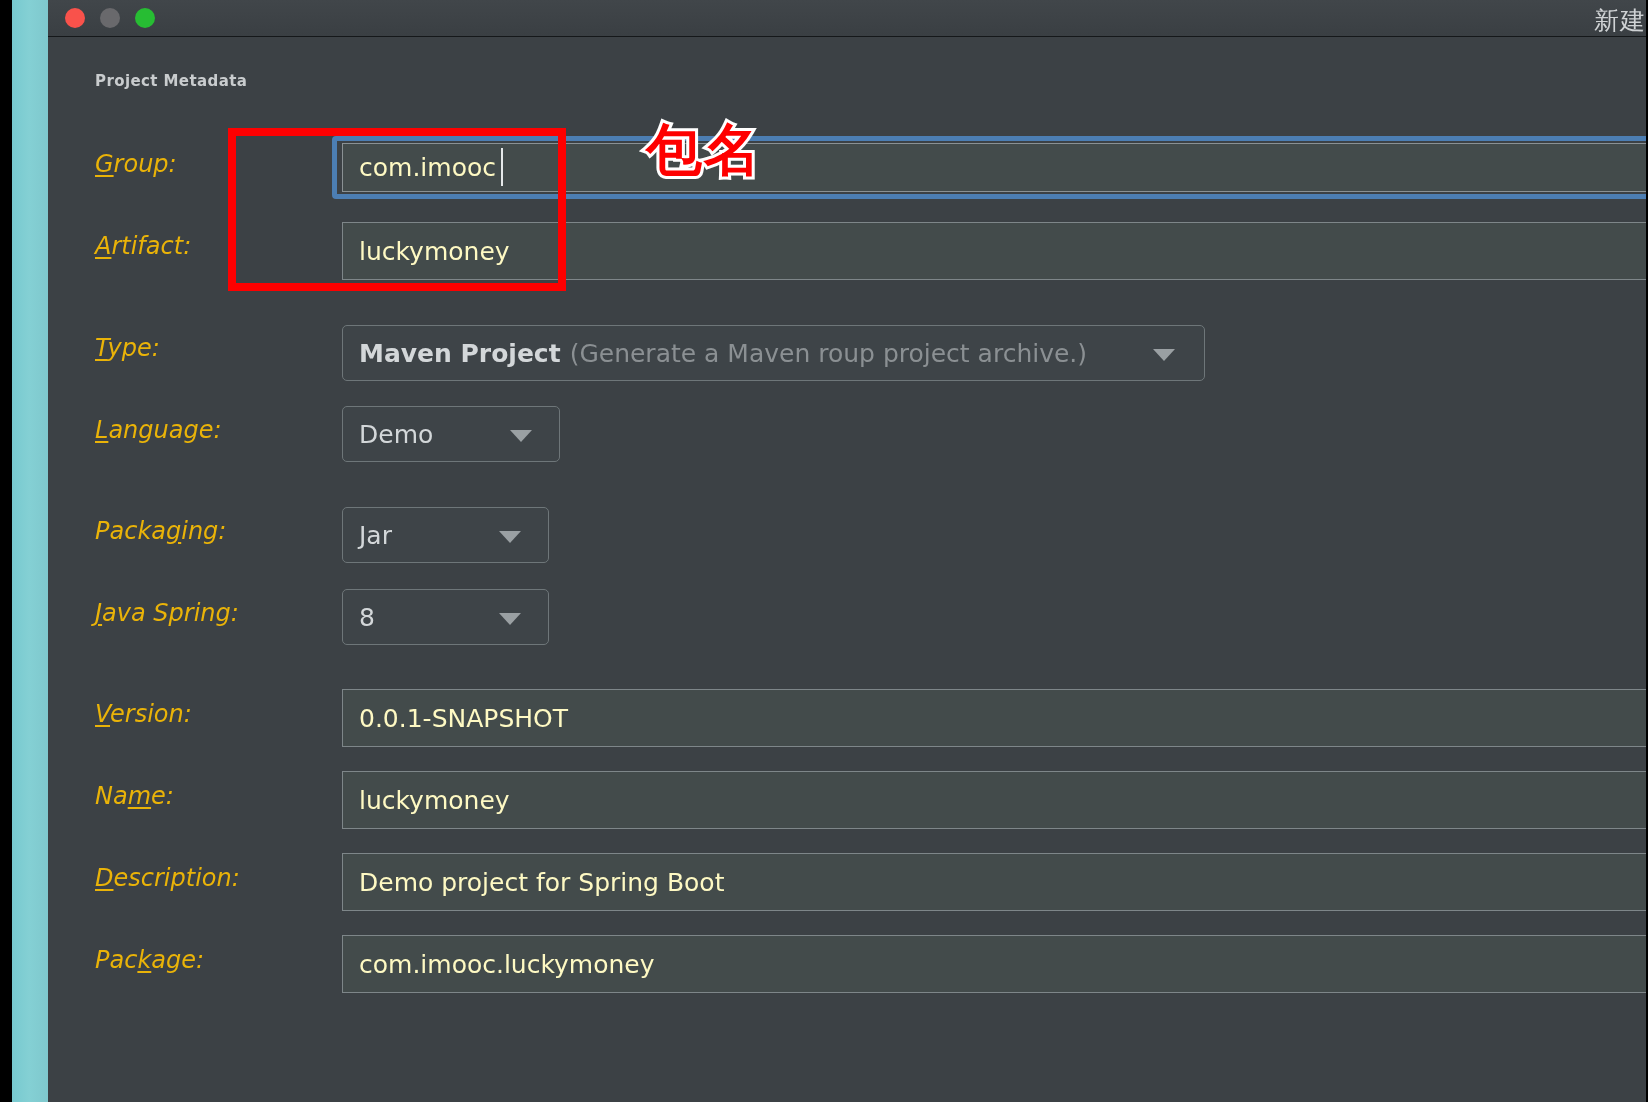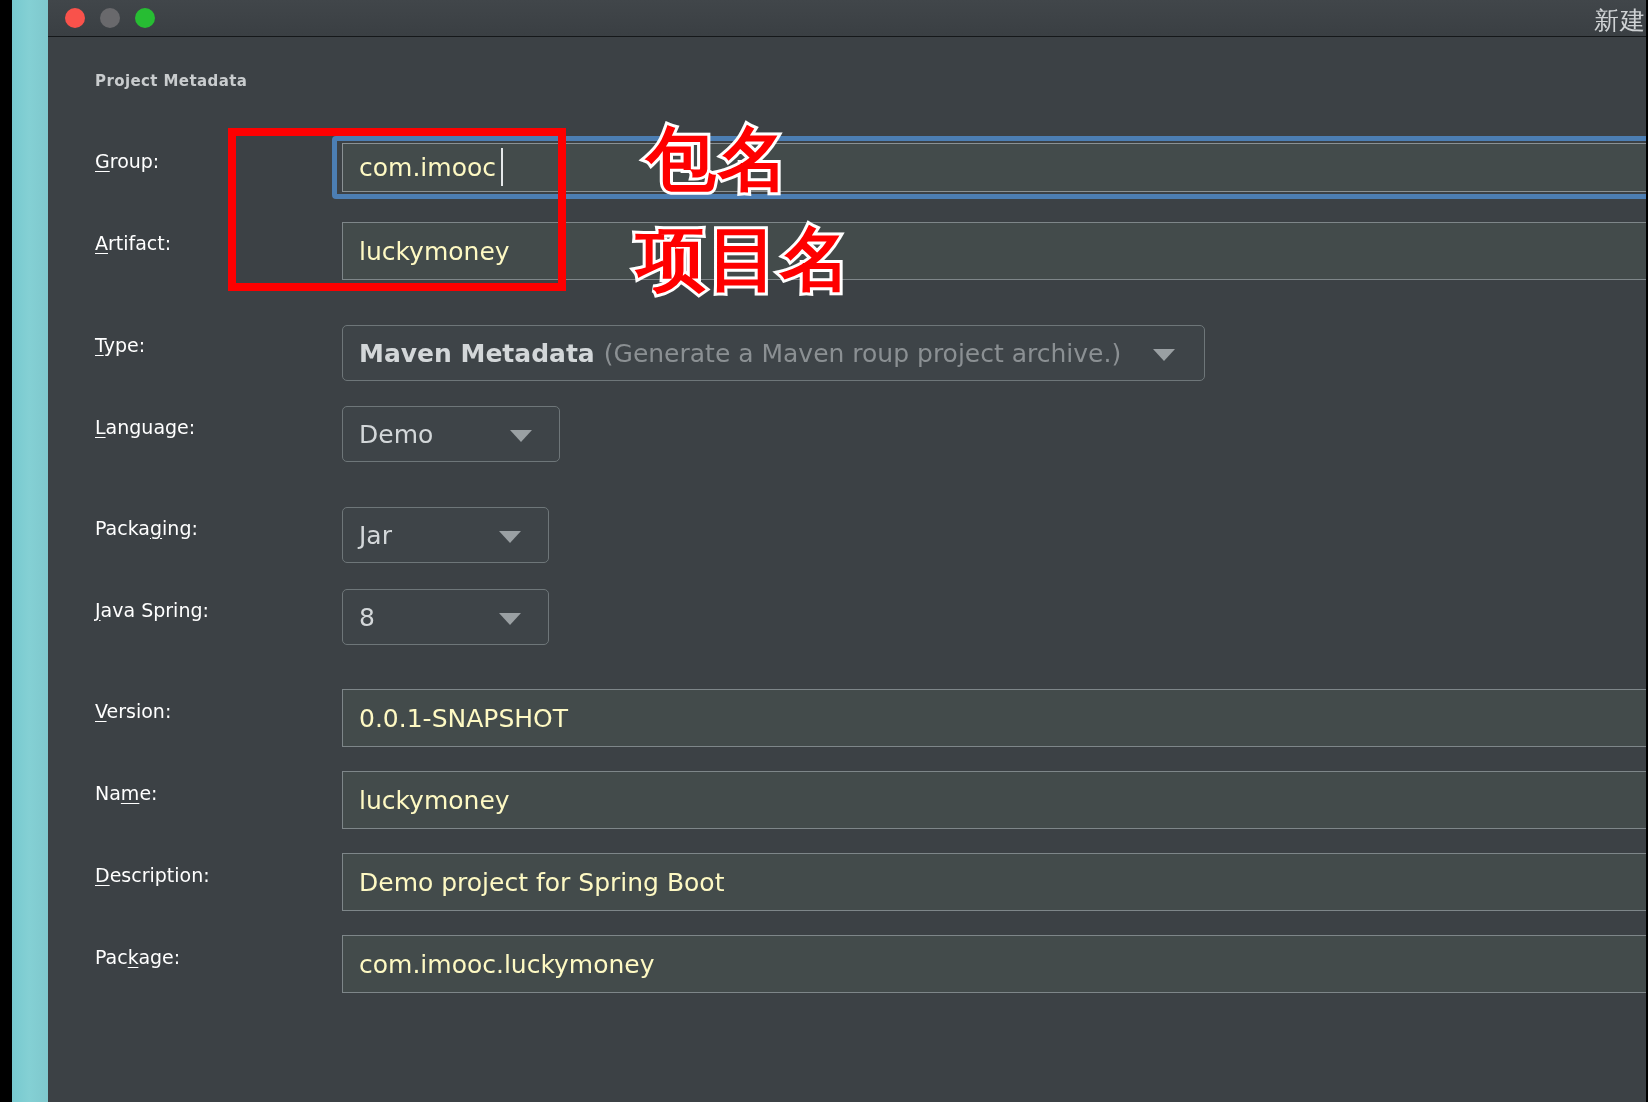--- a/index.html
+++ b/index.html
@@ -96,23 +96,24 @@
 
   
   .row {
     position: absolute;
     left: 0;
     width: 1598px;
   }
   .flabel {
     position: absolute;
     left: 47px;
-    font-size: 19px;
-    color: #ffffff;
-    white-space: nowrap;
+    font-size: 24px;
+    color: #eab308;
+    white-space: nowrap;
+    font-style: italic;
   }
   .flabel u { text-decoration: underline; text-underline-offset: 3px; }
 
   
   .tfield {
     position: absolute;
     background: #434b4b;
     border: 1px solid #7e8689;
     box-sizing: border-box;
     display: flex;
@@ -175,21 +176,21 @@
   #redbox {
     position: absolute;
     border: 8px solid #fe0000;
     box-sizing: border-box;
     background: transparent;
     z-index: 40;
   }
   .anno {
     position: absolute;
     z-index: 41;
-    font-size: 70px;
+    font-size: 56px;
     font-weight: bold;
     color: #fe0000;
     white-space: nowrap;
     letter-spacing: 2px;
     -webkit-text-stroke: 6px #ffffff;
     paint-order: stroke fill;
     font-family: "DejaVu Sans", sans-serif;
   }
 </style>
 </head>
@@ -224,21 +225,21 @@
       <div class="row">
         <div class="flabel" style="top:194px;"><u>A</u><span>rtifact:</span></div>
         <div class="tfield" style="left:294px; top:184px; width:1316px; height:58px;">
           <span class="val">luckymoney</span>
         </div>
       </div>
 
       <div class="row">
         <div class="flabel" style="top:296px;"><u>T</u><span>ype:</span></div>
         <div class="cfield" style="left:294px; top:287px; width:863px; height:56px;">
-          <span class="val" style="font-weight:600;">Maven Metadata</span>
+          <span class="val" style="font-weight:600;">Maven Project</span>
           <span class="hint">(Generate a Maven roup project archive.)</span>
           <span class="arrow" style="left:810px; top:23px;"></span>
         </div>
       </div>
 
       <div class="row">
         <div class="flabel" style="top:378px;"><u>L</u><span>anguage:</span></div>
         <div class="cfield" style="left:294px; top:368px; width:218px; height:56px;">
           <span class="val">Demo</span>
           <span class="arrow" style="left:167px; top:23px;"></span>
@@ -286,16 +287,15 @@
         <div class="flabel" style="top:908px;"><span>Pac</span><u>k</u><span>age:</span></div>
         <div class="tfield" style="left:294px; top:897px; width:1316px; height:58px;">
           <span class="val">com.imooc.luckymoney</span>
         </div>
       </div>
 
     </div>
 
     <div id="redbox" style="left:180px; top:128px; width:338px; height:163px;"></div>
     <span class="anno" style="left:598px; top:113px;">包名</span>
-    <span class="anno" style="left:588px; top:213px;">项目名</span>
 
   </div>
 </div>
 
 </body></html>

